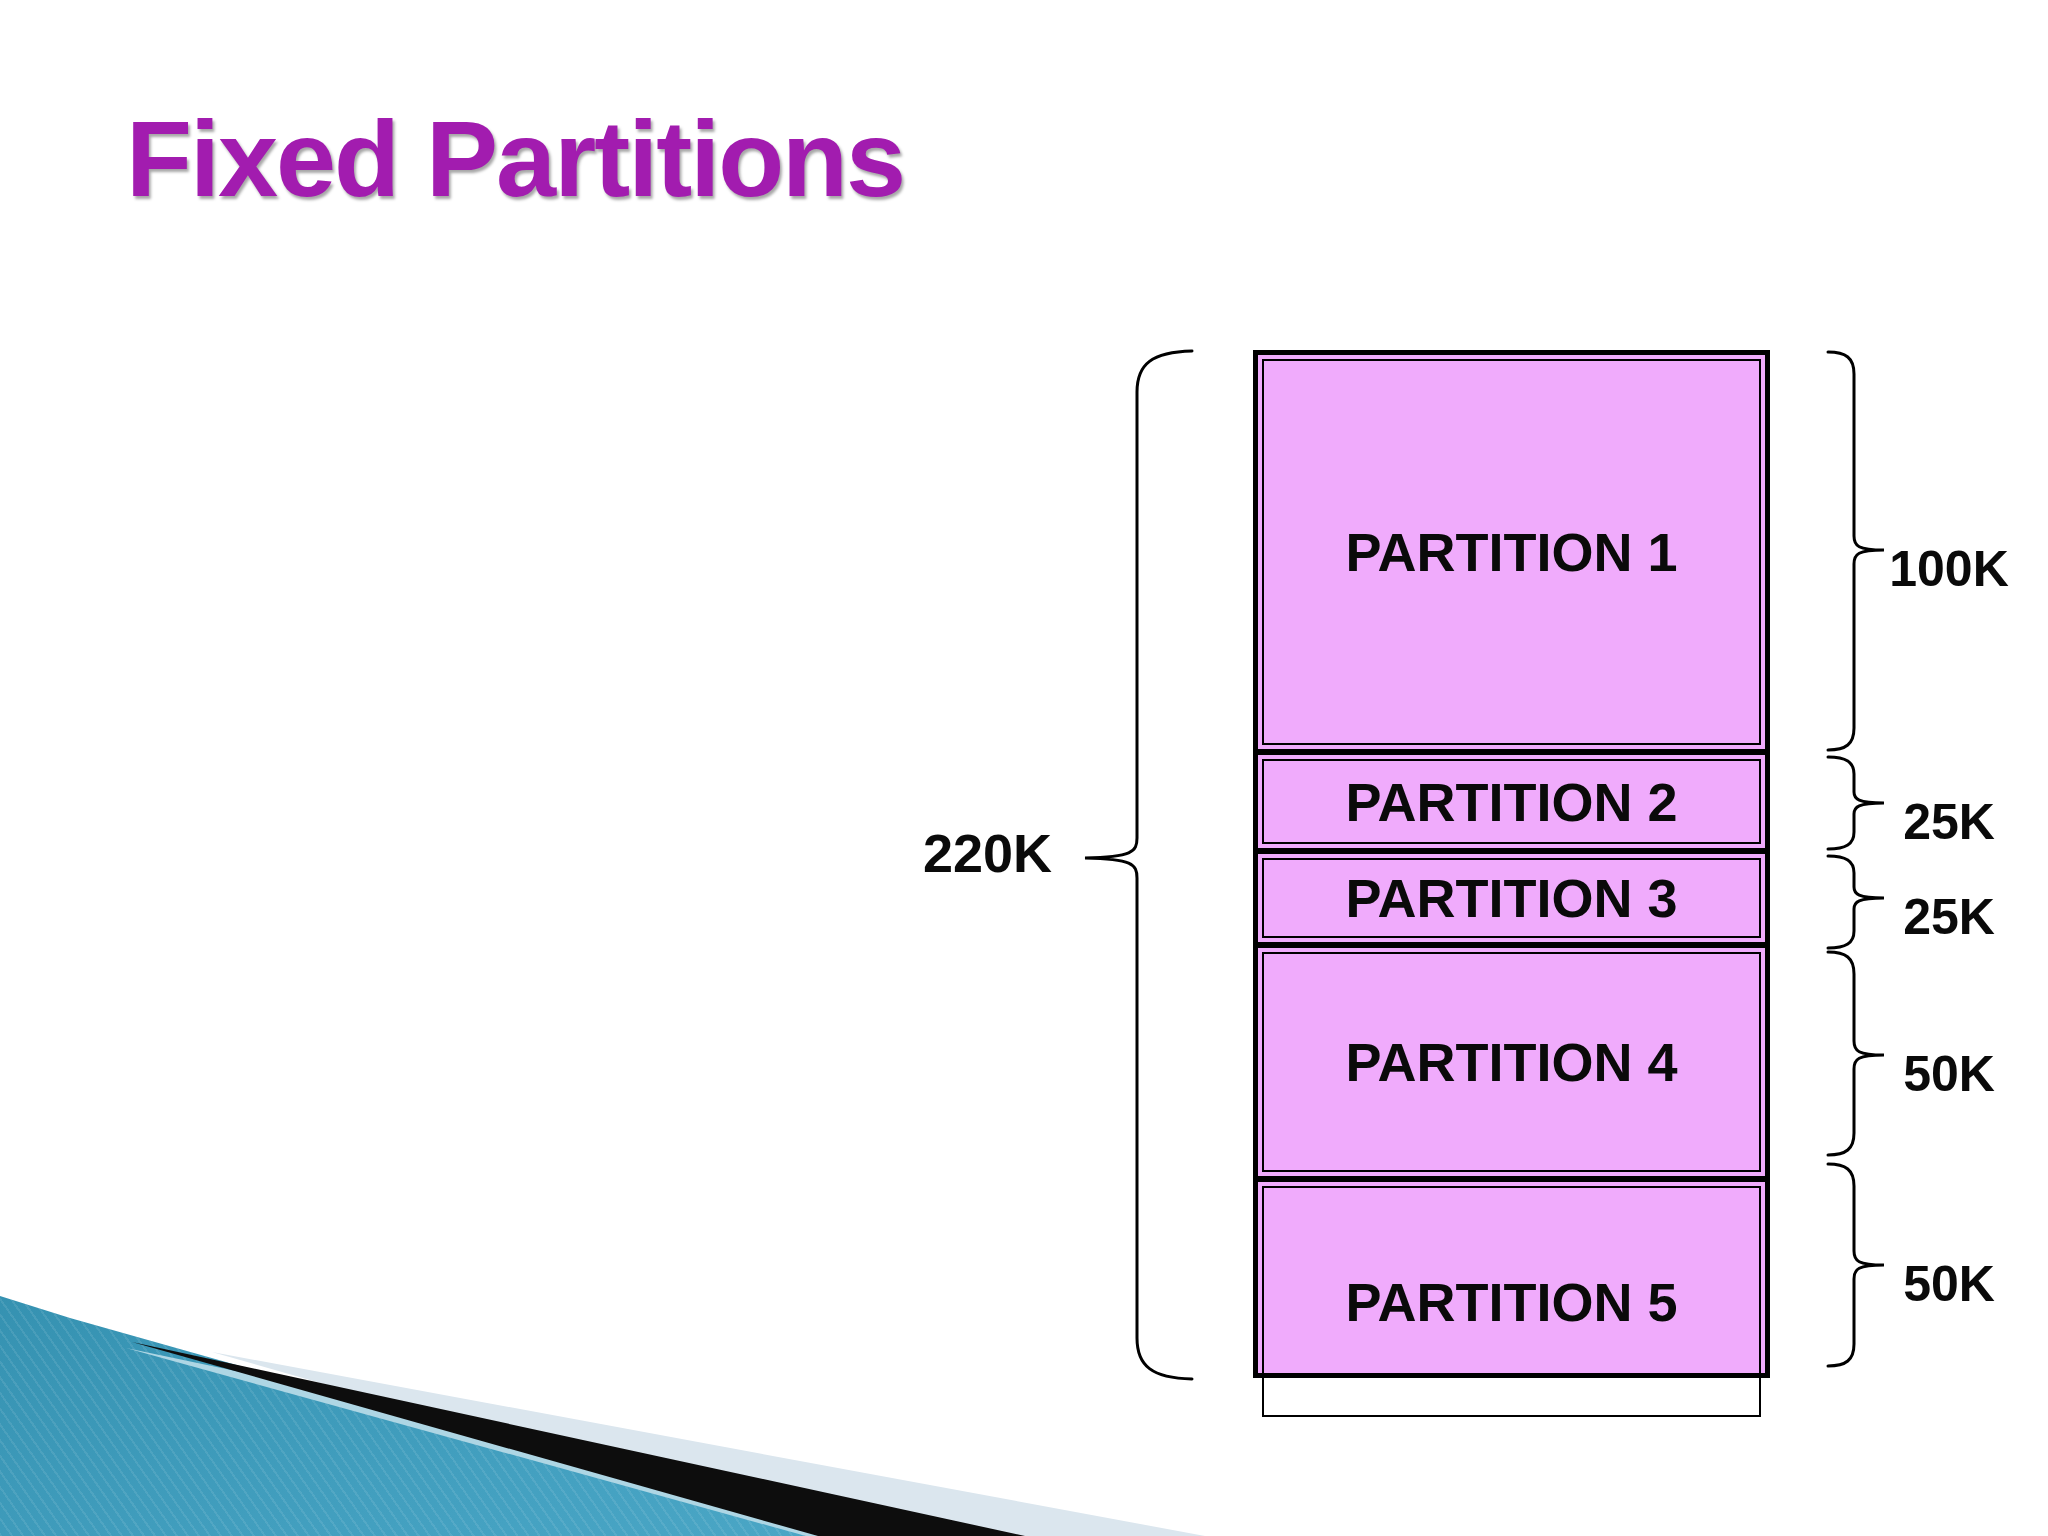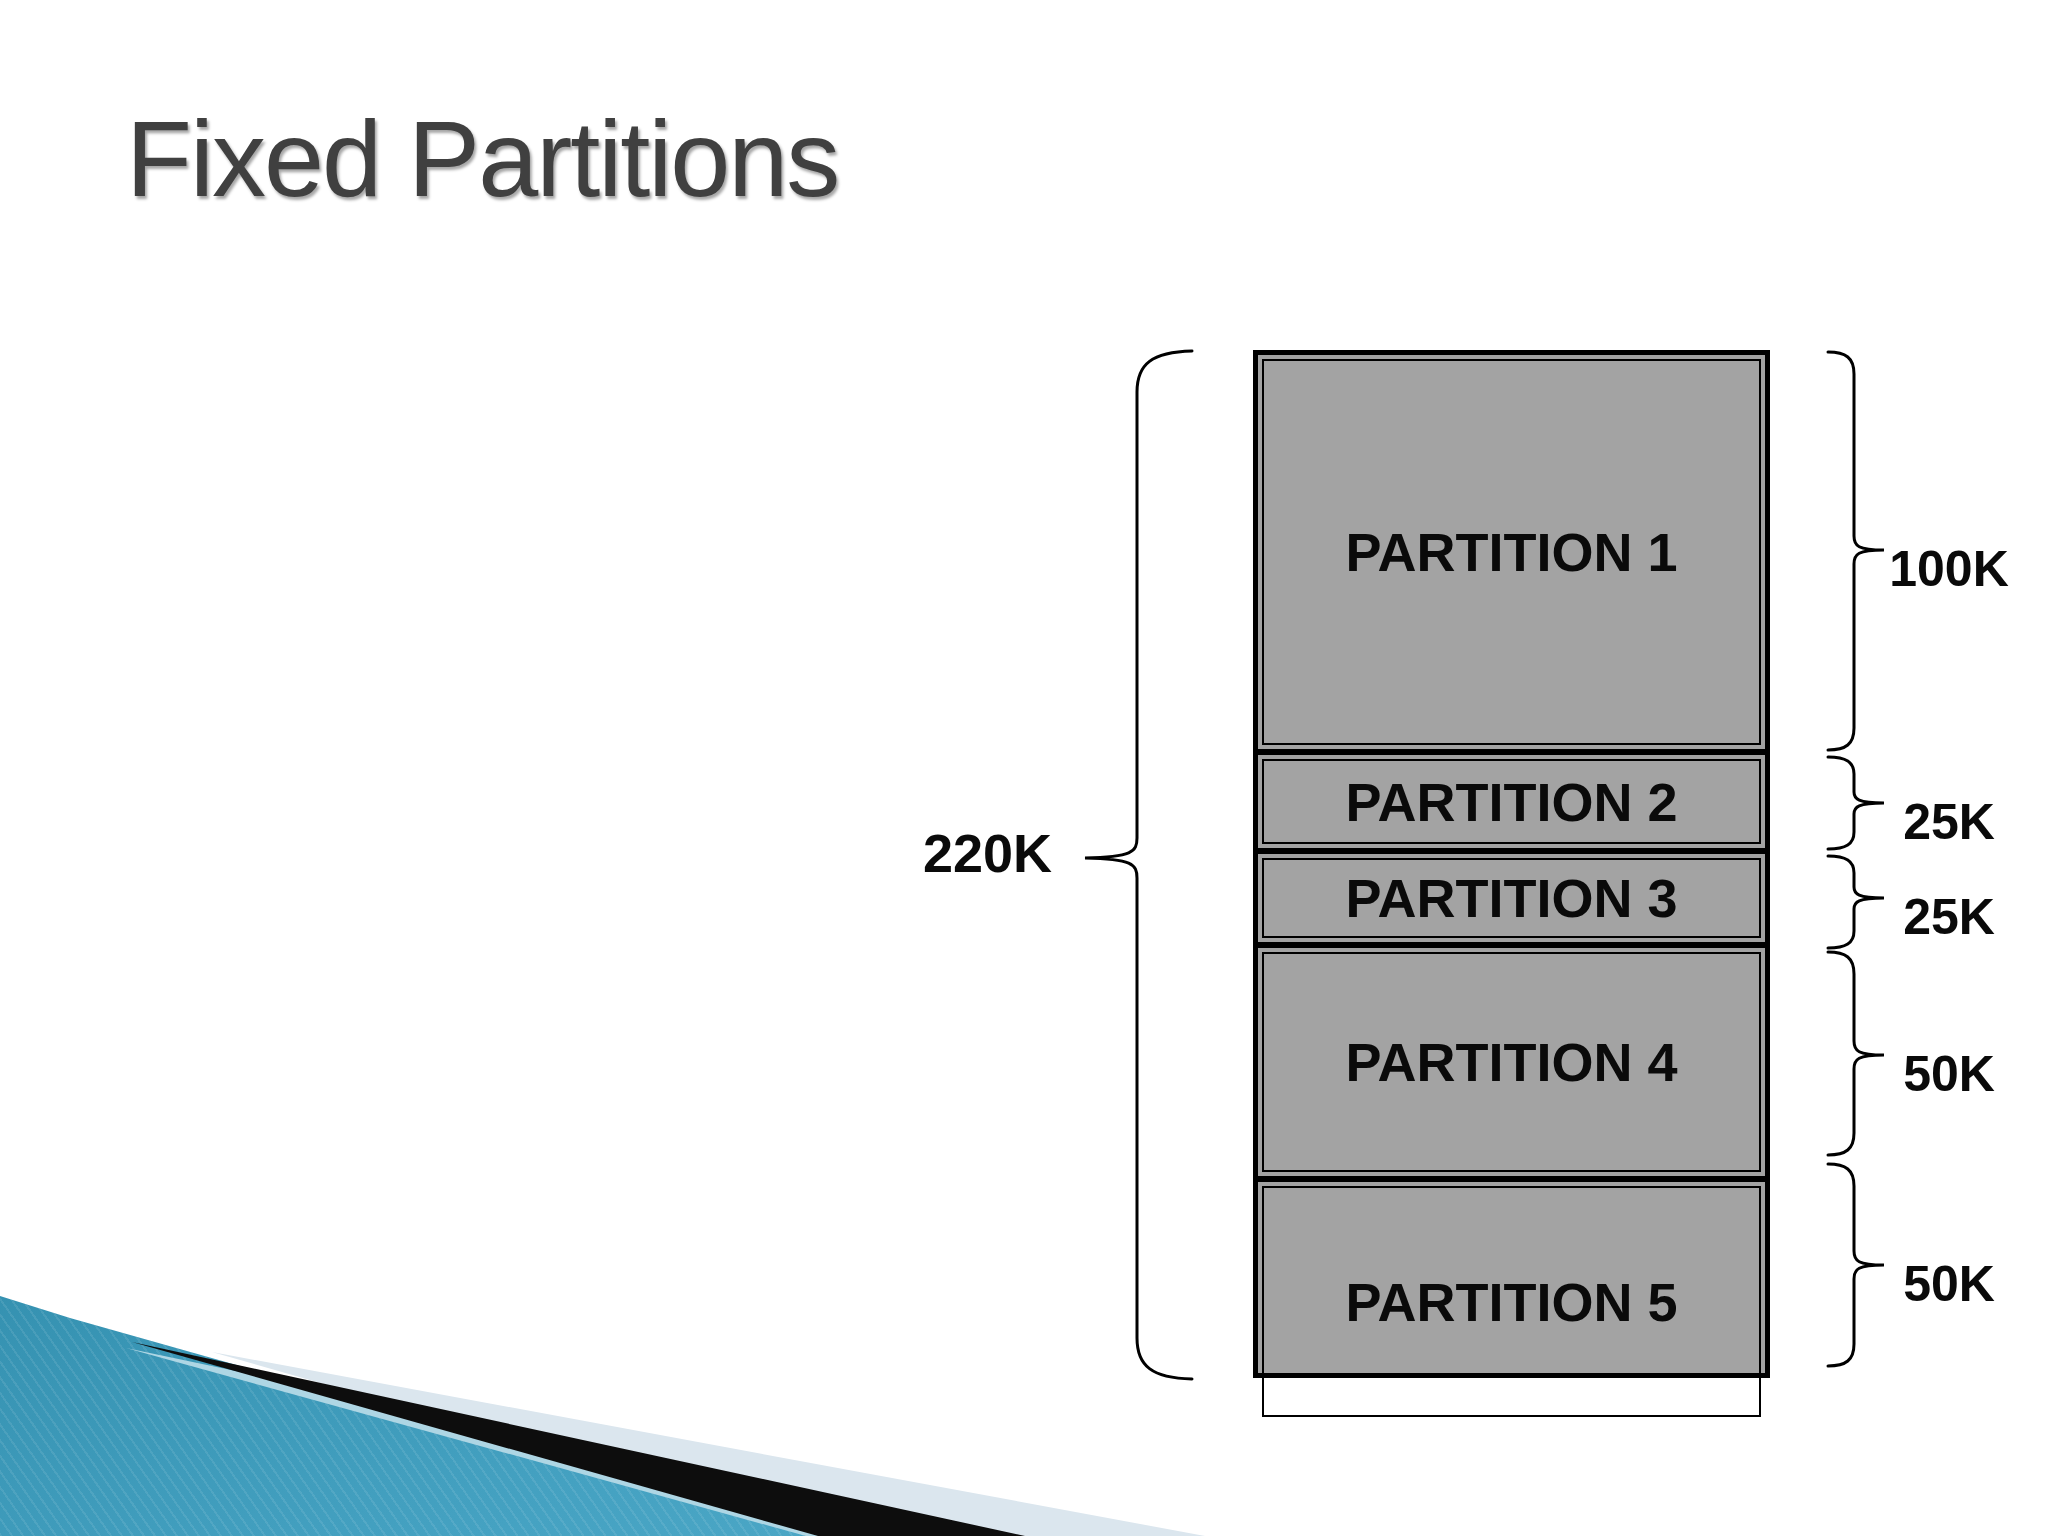--- a/index.html
+++ b/index.html
@@ -4,29 +4,29 @@
 <style>
   html,body { margin:0; padding:0; background:#ffffff; }
   .slide {
     position:relative; width:2048px; height:1536px; overflow:hidden;
     background:#ffffff; font-family:"Liberation Sans", sans-serif;
   }
 
   
   .title {
     position:absolute; left:126px; top:96px;
-    font-size:108px; font-weight:normal; letter-spacing:-2px;
-    color:#404040; white-space:nowrap;
+    font-size:108px; font-weight:bold; letter-spacing:-2px;
+    color:#a21caf; white-space:nowrap;
     text-shadow:2px 3px 3px rgba(0,0,0,0.35);
   }
 
   
   .memory-box {
     position:absolute; left:1253px; top:350px; width:517px; height:1028px;
-    border:5px solid #000; box-sizing:border-box; background:#a3a3a3;
+    border:5px solid #000; box-sizing:border-box; background:#f0abfc;
   }
   .cell { position:relative; width:100%; }
   .cell-inner {
     position:absolute; inset:4px; border:2px solid #000;
     display:flex; align-items:center; justify-content:center;
   }
   .cell-label {
     font-size:54px; font-weight:bold; color:#0a0a0a;
     letter-spacing:0px; white-space:nowrap;
   }

